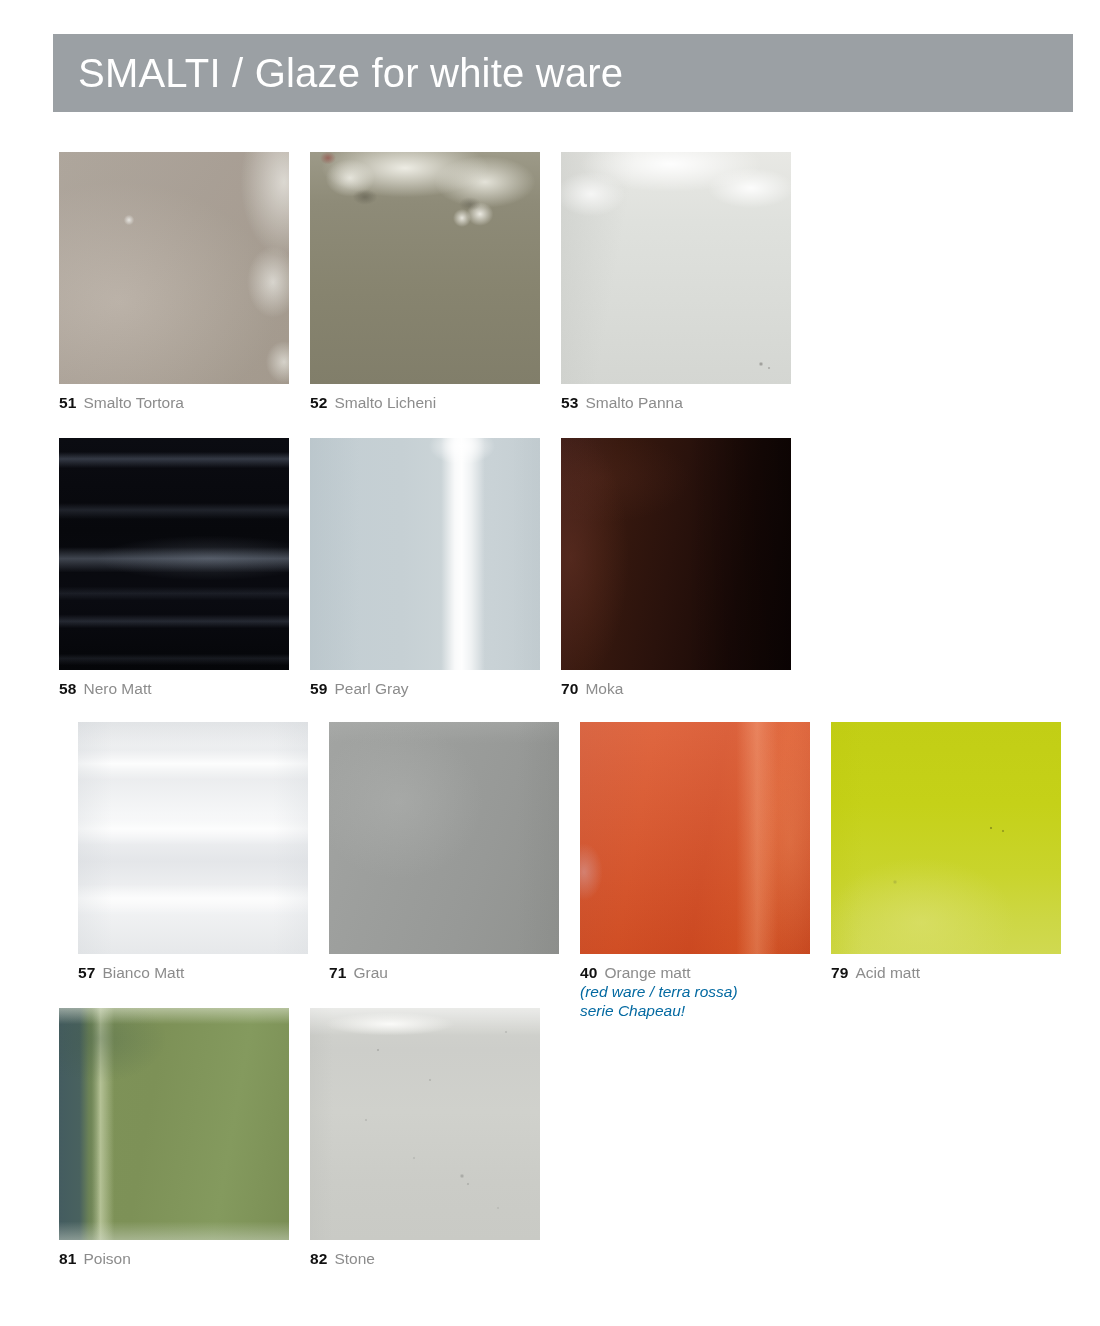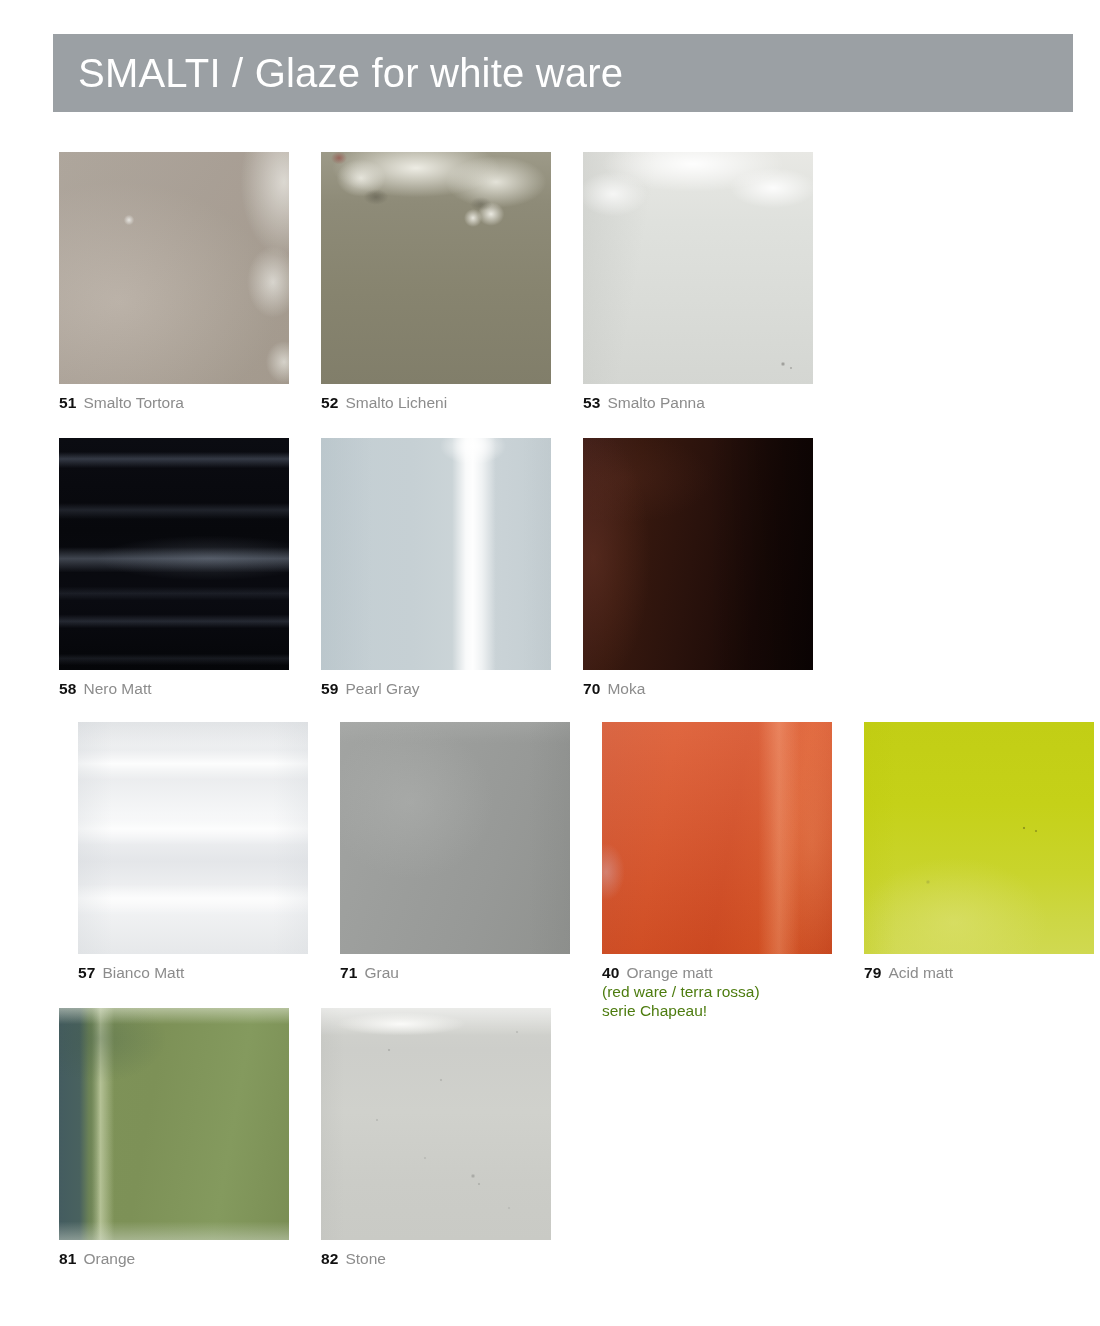--- a/index.html
+++ b/index.html
@@ -25,21 +25,21 @@
     font-weight:300;
     letter-spacing:.2px;
     padding-left:25px;
     white-space:nowrap;
   }
 
   
   .grid{
     position:absolute;left:46px;top:152px;width:1014px;
   }
-  .row{display:flex;gap:11px;}
+  .row{display:flex;}
   .cell{width:230px;margin-right:21px;}
   .cell:last-child{margin-right:0;}
   .cell.empty .swatch,.cell.empty .caption{visibility:hidden;}
 
   .swatch{
     width:230px;height:232px;
     position:relative;overflow:hidden;
     background:#cccccc;
   }
   .swatch .ov{position:absolute;left:0;top:0;right:0;bottom:0;}
@@ -49,21 +49,21 @@
     font-size:15.5px;
     line-height:19px;
     color:#8c8c8c;
     white-space:nowrap;
   }
   .caption .num{
     color:#111111;font-weight:bold;margin-right:7px;
     letter-spacing:.1px;
   }
   .caption .nm{color:#8c8c8c;}
-  .caption .sub{display:block;color:#4d7c0f;white-space:nowrap;}
+  .caption .sub{display:block;color:#0369a1;white-space:nowrap;font-style:italic;}
 
   
   .row-1{position:absolute;top:0;left:0;}
   .row-2{position:absolute;top:286px;left:0;}
   .row-3{position:absolute;top:570px;left:0;padding-left:19px;}
   .row-4{position:absolute;top:856px;left:0;}
 
   
 
   
@@ -383,21 +383,21 @@
       </div>
     </div>
 
     <div class="row row-4">
       <div class="cell">
         <div class="swatch sw81">
           <div class="ov ov1"></div>
           <div class="ov ov2"></div>
         </div>
         <div class="caption">
-          <span class="num">81</span><span class="nm">Orange</span>
+          <span class="num">81</span><span class="nm">Poison</span>
         </div>
       </div>
       <div class="cell">
         <div class="swatch sw82">
           <div class="ov ov1"></div>
           <div class="ov ov2"></div>
         </div>
         <div class="caption">
           <span class="num">82</span><span class="nm">Stone</span>
         </div>

